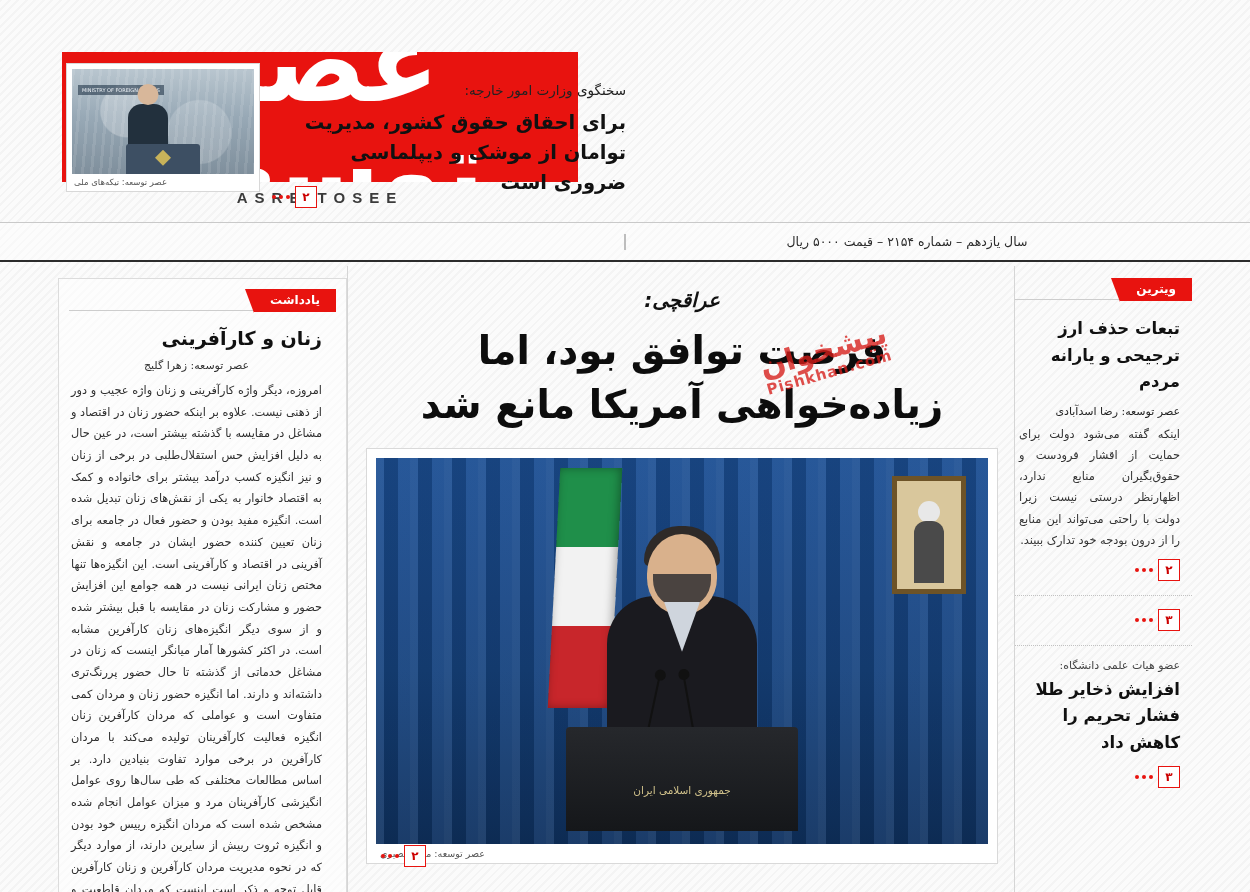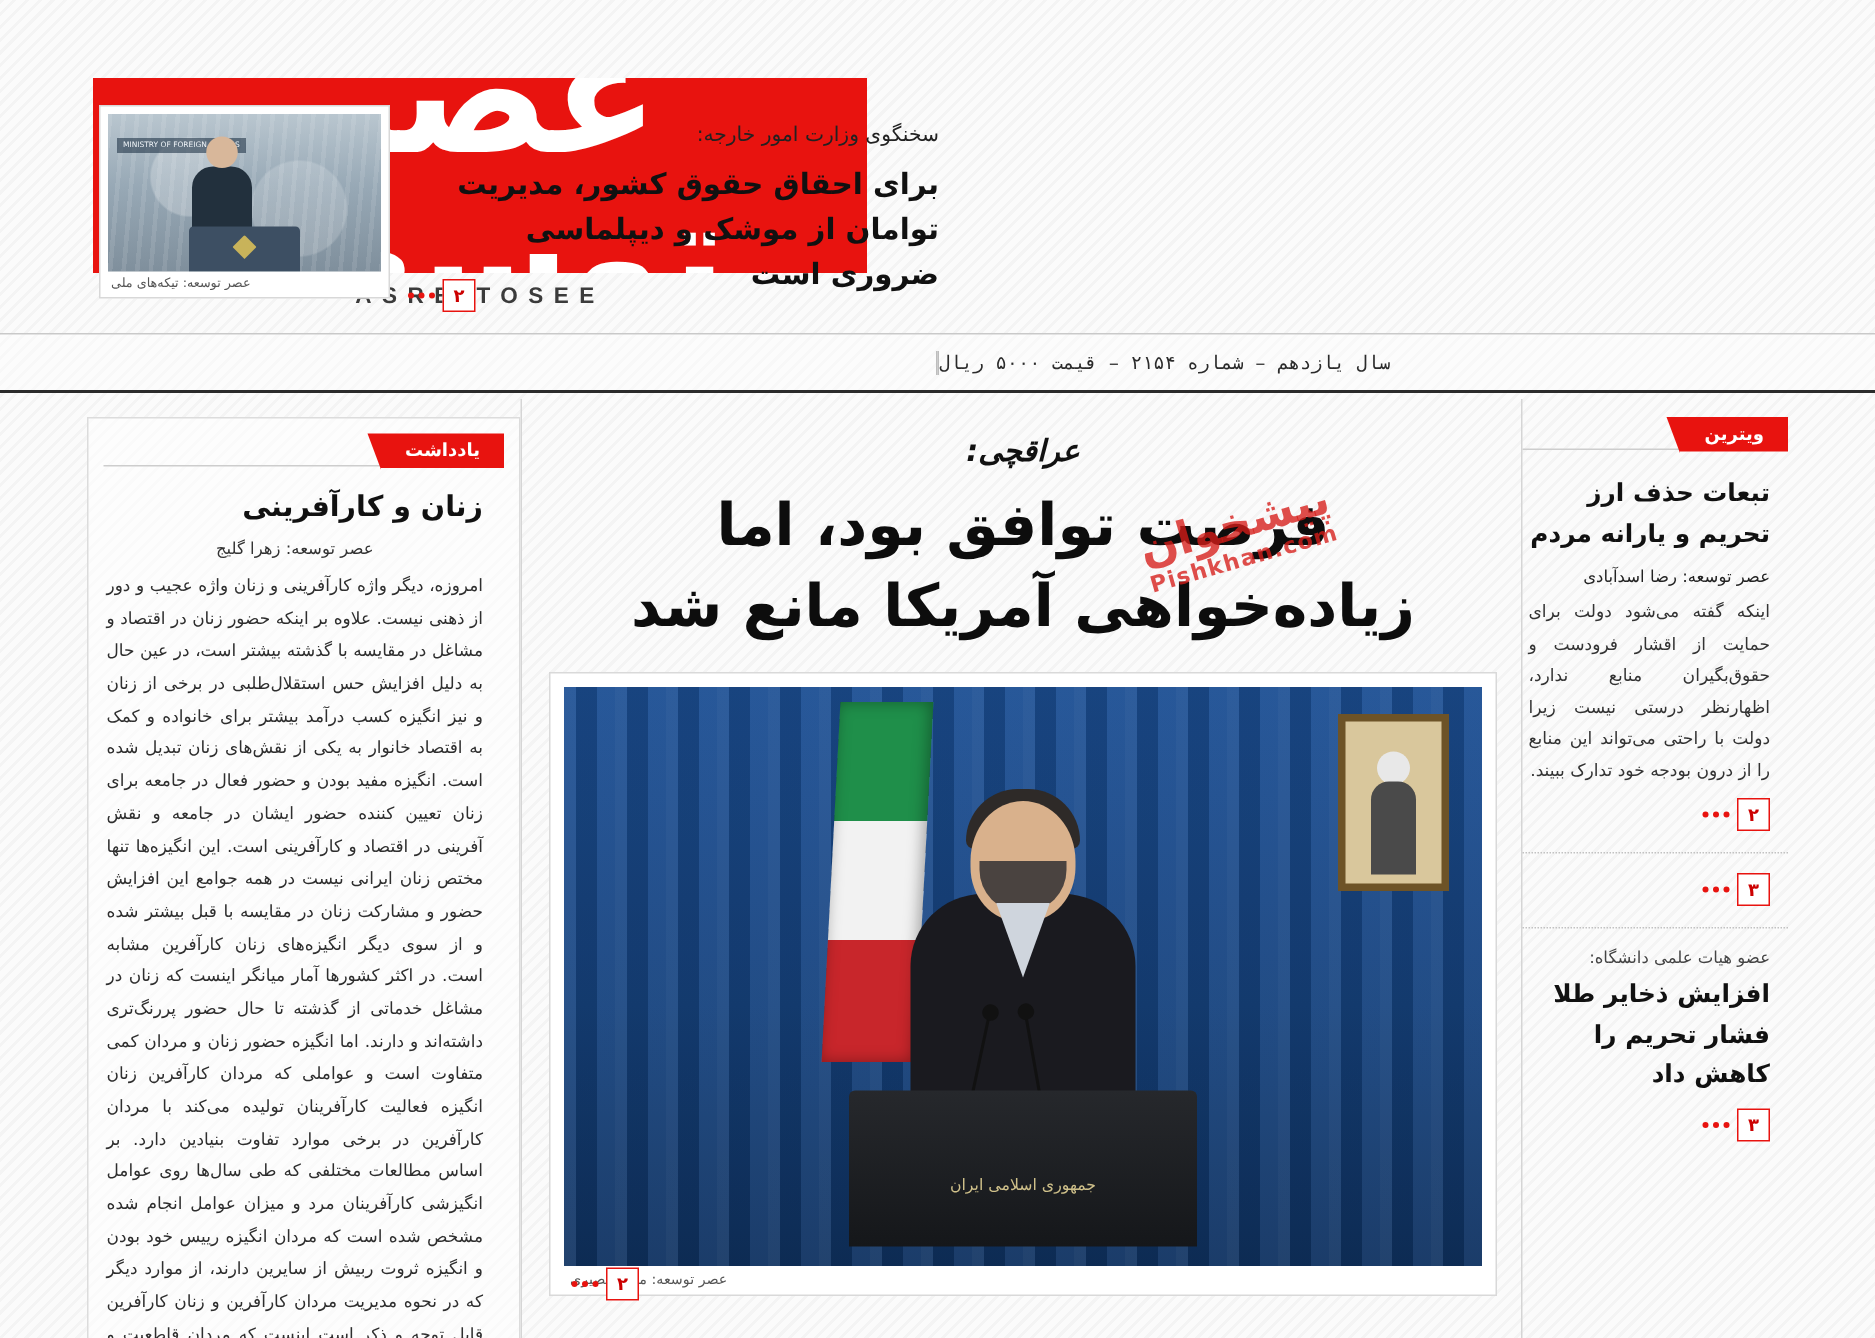--- a/index.html
+++ b/index.html
@@ -58,21 +58,21 @@
     direction: ltr;
   }
 
   
   .teaser {
     position: absolute;
     top: 56px; left: 66px;
     width: 560px;
     display: flex;
     gap: 14px;
-    align-items: flex-end;
+    align-items: center;
   }
   .teaser-text {
     flex: 1;
     text-align: right;
     padding-top: 26px;
   }
   .teaser-kicker {
     font-size: 13.5px;
     color: #222;
     margin-bottom: 10px;
@@ -193,21 +193,21 @@
     height: 40px;
     border-top: 1px solid #c9c9c9;
     border-bottom: 2.5px solid #2b2b2b;
     display: flex;
     align-items: center;
     padding: 0 62px;
     font-size: 12.5px;
     color: #2b2b2b;
     background: rgba(255,255,255,0.35);
   }
-  .datebar .right { flex: 1; text-align: left; font-family: Liberation Mono, monospace; }
+  .datebar .right { flex: 1; text-align: center; }
   .datebar .center { flex: 1.25; text-align: center; }
   .datebar .left { flex: 1; text-align: left; }
   .datebar .sep {
     width: 1px; height: 16px; background: #bdbdbd;
   }
 
   
   .content {
     position: absolute;
     top: 266px; right: 0; left: 0; bottom: 0;
@@ -542,21 +542,21 @@
 
   <div class="content">
 
     <div class="col-right">
       <div class="flag">
         <div class="rule"></div>
         <div class="tab">ویترین</div>
       </div>
 
       <div class="ritem">
-        <h3>تبعات حذف ارز تحریم و یارانه مردم</h3>
+        <h3>تبعات حذف ارز ترجیحی و یارانه مردم</h3>
         <div class="byline">عصر توسعه: رضا اسدآبادی</div>
         <p class="body">اینکه گفته می‌شود دولت برای حمایت از اقشار فرودست و حقوق‌بگیران منابع ندارد، اظهارنظر درستی نیست زیرا دولت با راحتی می‌تواند این منابع را از درون بودجه خود تدارک ببیند.</p>
         <div class="ritem-pg">
           <div class="pgnum">
             <div class="sq">۲</div>
             <div class="dots">
                 <i></i>
                 <i></i>
                 <i></i>
               </div>

